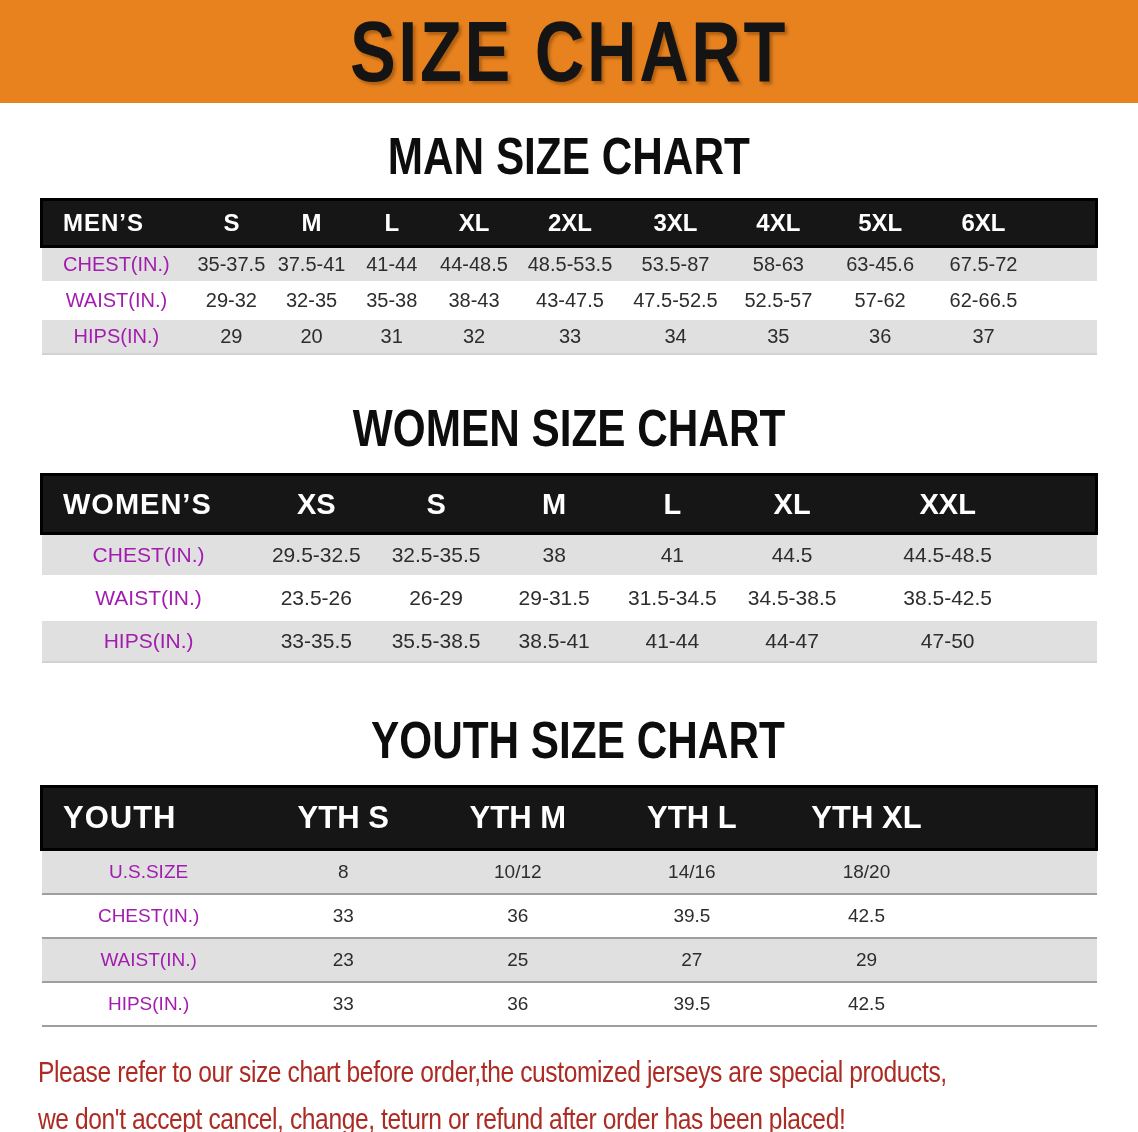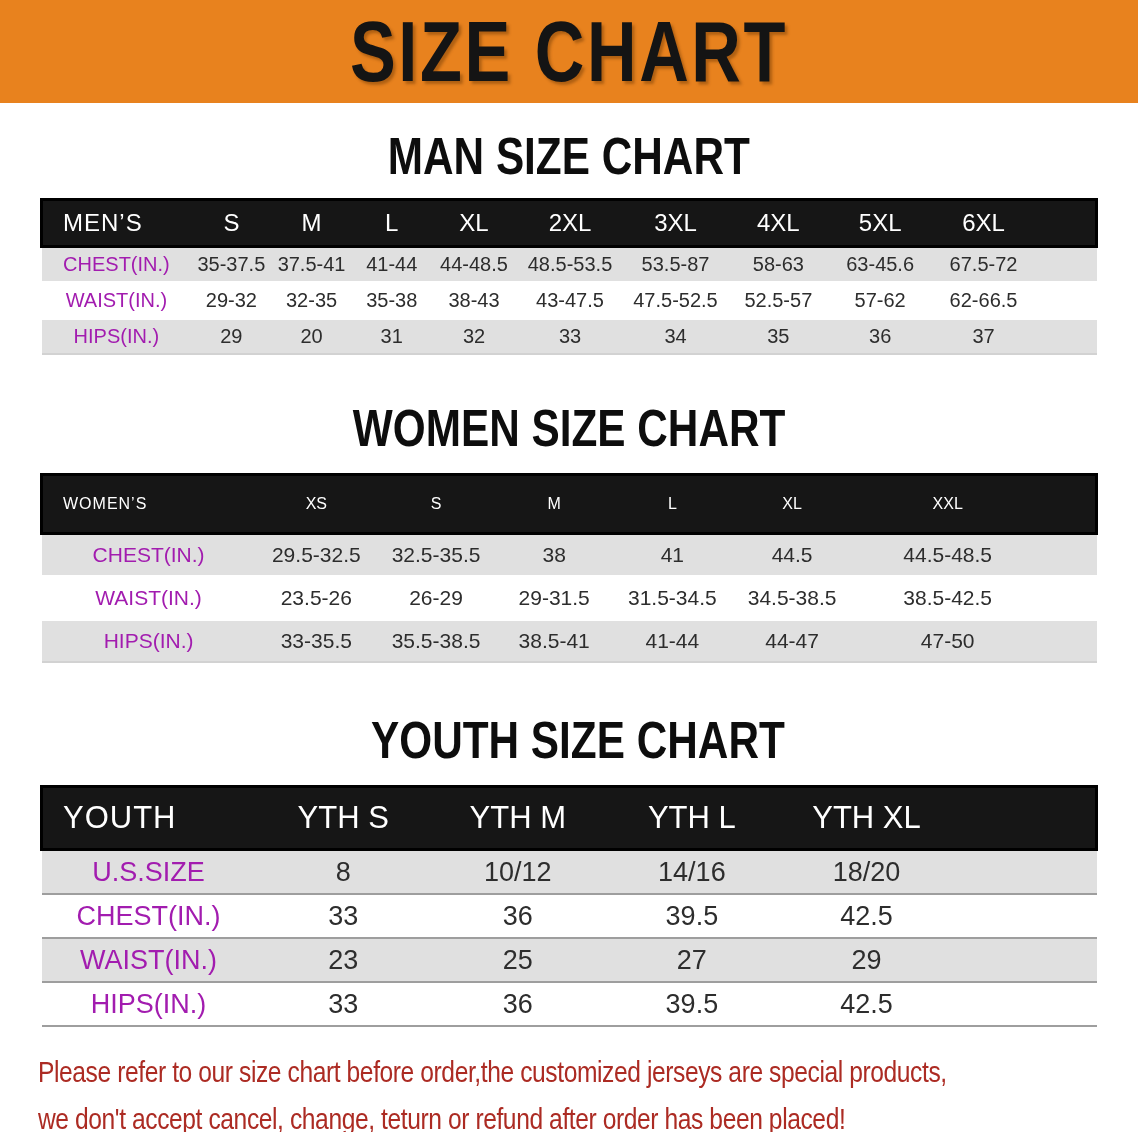--- a/index.html
+++ b/index.html
@@ -27,36 +27,36 @@
   .sec-men   .heading-row{margin:26px 0 15px;}
   .sec-women .heading-row{margin:46px 0 18px;}
   .sec-youth .heading-row{margin:50px 0 18px;padding-left:18px;}
   
   table.size-table{
     width:1058px;margin:0 auto;border-collapse:collapse;table-layout:fixed;
   }
   tr.head th{
     background:var(--head-bg,#161616);color:#ffffff;
     border-top:3px solid #000;border-bottom:3px solid #000;
-    font-weight:400;text-align:center;padding:0;
+    font-weight:700;text-align:center;padding:0;
   }
   tr.head th:first-child{border-left:3px solid #000;}
   tr.head th:last-child{border-right:3px solid #000;}
   tr.head th.group{
     text-align:left;padding-left:20px;font-size:31px;letter-spacing:1px;white-space:nowrap;
   }
   .sec-men   tr.head th{height:44px;font-size:24px;}
-  .sec-women tr.head th{height:56px;font-size:16px;}
+  .sec-women tr.head th{height:56px;font-size:29px;}
   .sec-youth tr.head th{height:60px;font-size:31px;}
   tbody td{
     text-align:center;color:#2d2d2d;padding:0;white-space:nowrap;
   }
   .sec-men   tbody td{height:33px;font-size:20px;}
   .sec-women tbody td{height:40px;font-size:21px;}
-  .sec-youth tbody td{height:42px;font-size:27px;}
+  .sec-youth tbody td{height:42px;font-size:19px;}
   td.rowlabel{font-size:21px;color:#a21caf;}
   tr.stripe-g td{background:var(--stripe,#E0E0E0);}
   tr.stripe-w td{background:#ffffff;}
   .sec-men tbody tr td,.sec-women tbody tr td{border-top:3px solid #fff;}
   .sec-men  tbody tr:last-child td{border-bottom:2px solid #d2d2d2;}
   .sec-women tbody tr:last-child td{border-bottom:2px solid #d2d2d2;}
   .sec-youth tbody tr:first-child td{border-top:3px solid #fff;}
   .sec-youth tbody tr:not(:first-child) td{border-top:2px solid #9e9e9e;}
   .sec-youth tbody tr:last-child td{border-bottom:2px solid #9e9e9e;}
   

